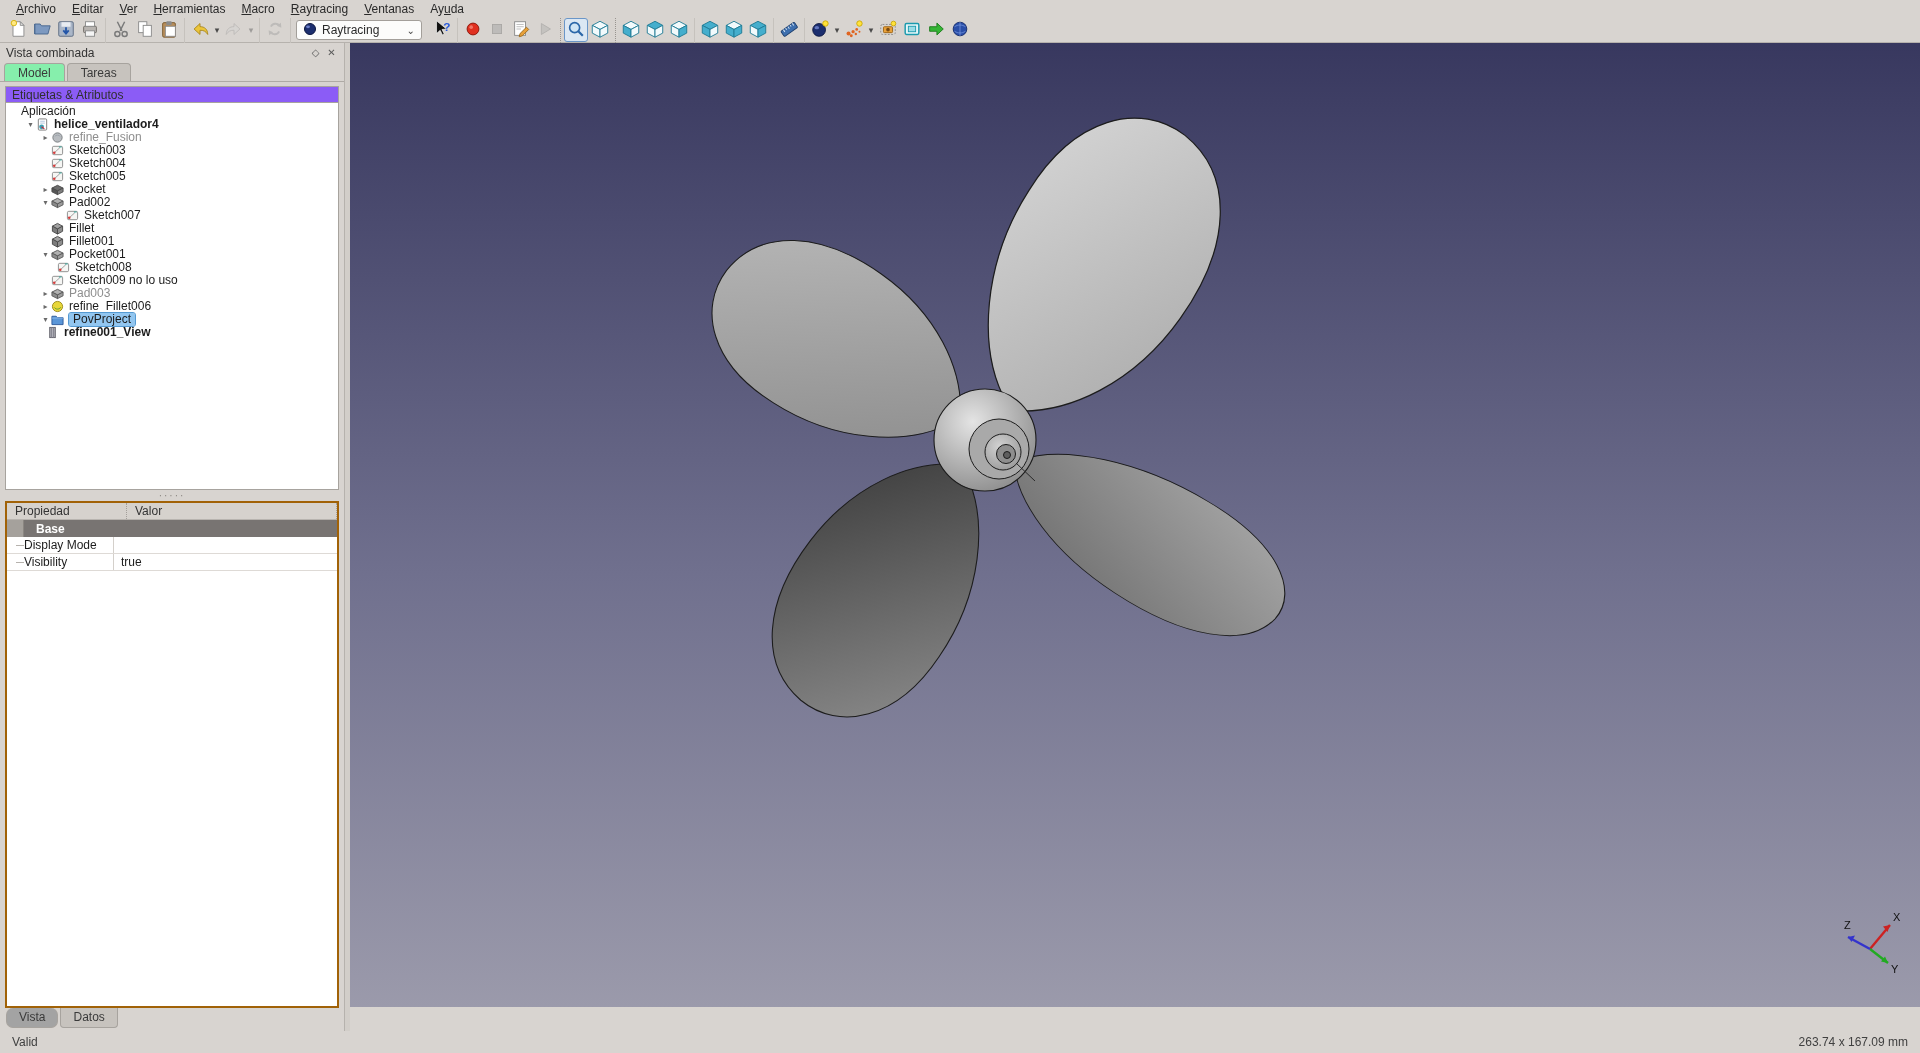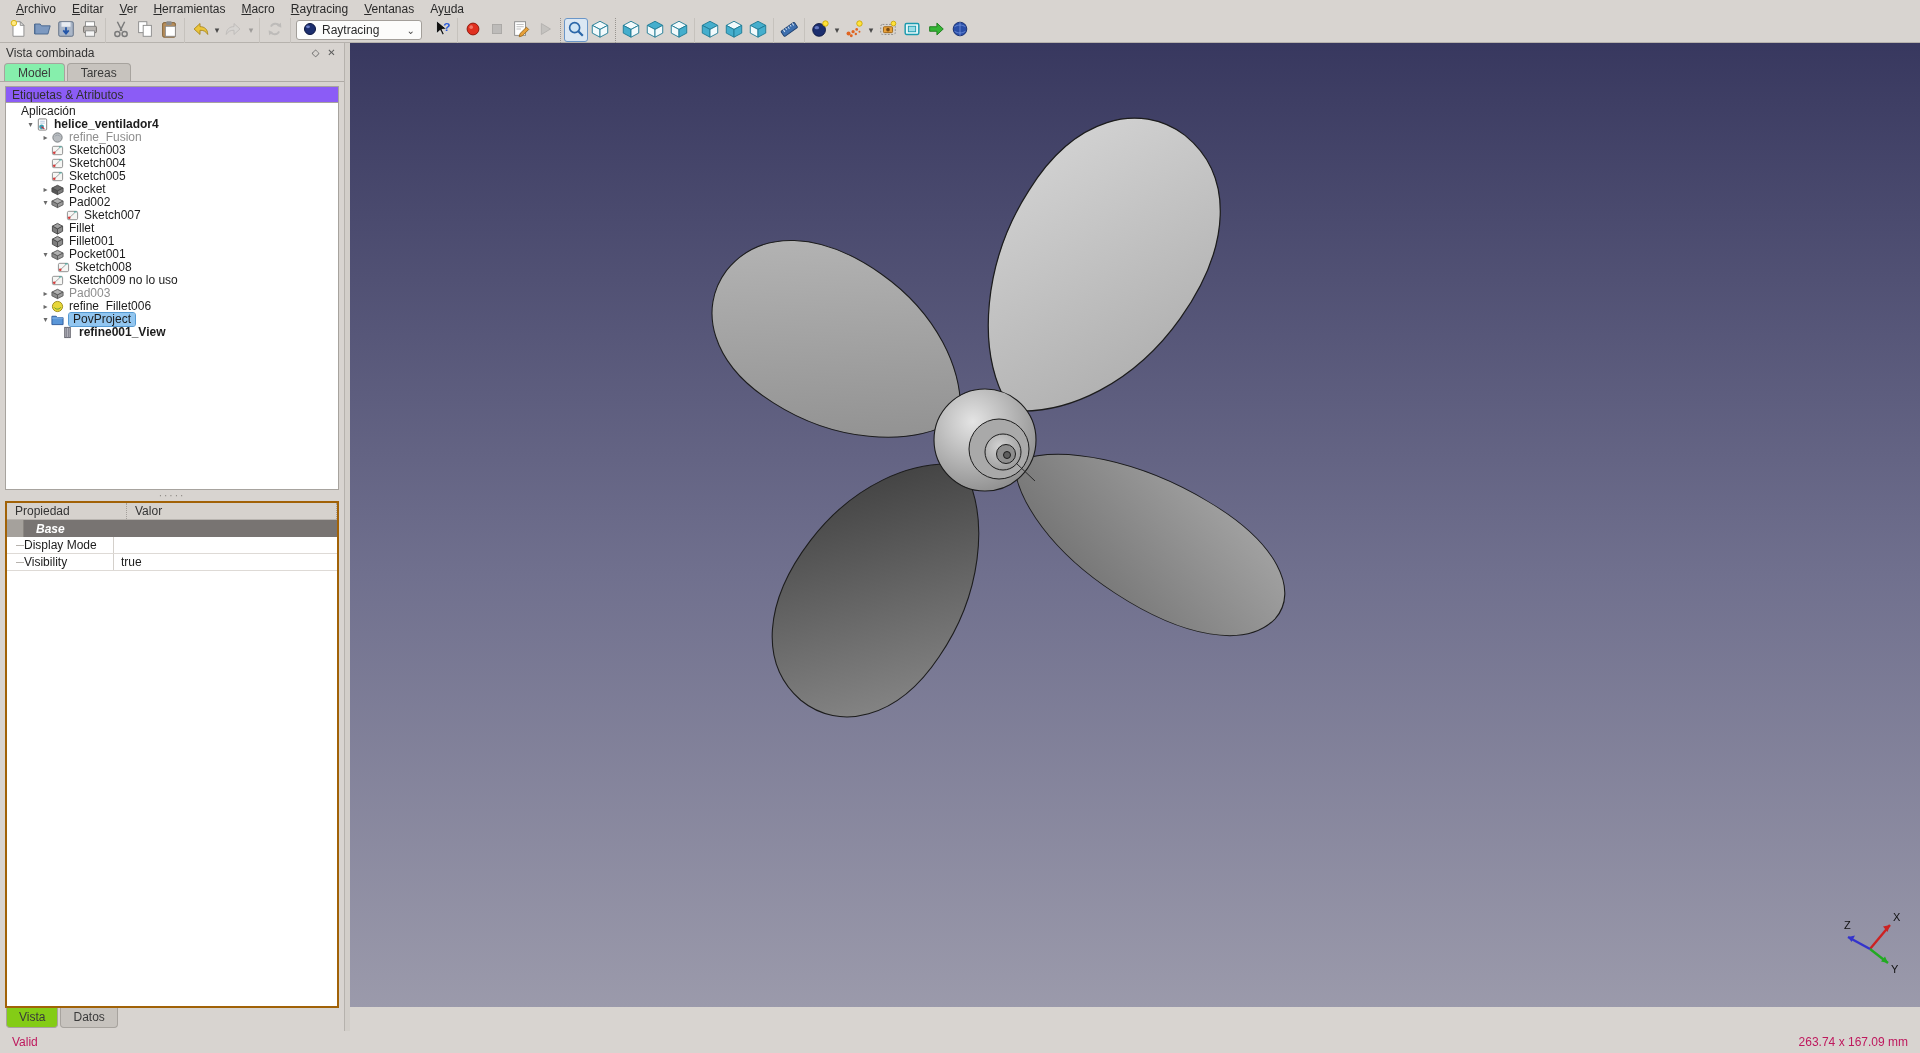--- a/index.html
+++ b/index.html
@@ -67,47 +67,47 @@
     display:flex; flex-direction:column; overflow:hidden; }
   .phdr { display:flex; height:17px; align-items:center; background:#d6d2cd;
     border-bottom:1px solid #b8b4af; color:#333; }
   .phdr .c1 { width:120px; padding-left:8px; border-right:1px dotted #a39f9a; align-self:stretch;
     display:flex; align-items:center; }
   .phdr .c2 { padding-left:8px; flex:1; border-right:1px dotted #a39f9a; align-self:stretch;
     display:flex; align-items:center; }
   .pgroup { display:flex; height:17px; background:#787472; color:#fff; font-weight:bold;
     align-items:center; }
   .pgroup .gbox { width:17px; align-self:stretch; background:#a5a19c; border-right:1px solid #8a8681; }
-  .pgroup .glabel { padding-left:12px;font-style:italic; }
+  .pgroup .glabel { padding-left:12px; }
   .prow { display:flex; height:17px; align-items:center; border-bottom:1px solid #dedad6; }
   .prow .tick { width:8px; height:1px; background:#b6b2ad; margin-left:5px; flex:none; }
   .prow .pname { width:107px; padding-left:4px; align-self:stretch; display:flex; align-items:center;
     border-right:1px solid #d4d0cb; color:#1c1c1c; }
   .prow .pval { flex:1; padding-left:7px; color:#1c1c1c; }
   .btabs { height:23px; display:flex; gap:2px; padding:0 6px; align-items:flex-start; }
   .btab { padding:2px 12px 3px; background:#c7c3be; border:1px solid #a7a39e; border-top:none;
     border-radius:0 0 4px 4px; color:#3a3a3a; }
-  .btab.active { background:#84cc16; }
+  .btab.active { background:#a3a3a3;border-radius:7px; }
 
   
   .viewport { position:absolute; left:350px; top:0; right:0; bottom:24px;
     background:linear-gradient(180deg,#38385f 0%, #70708e 55%, #9b9aab 100%); }
   .viewport svg.scene { width:100%; height:100%; display:block; }
   .axis { position:absolute; right:8px; bottom:30px; width:76px; height:70px; }
 
   .doc-tabbar { position:absolute; left:350px; right:0; bottom:0; height:24px;
     background:#cfcbc6; border-top:1px solid #b2aea9; }
   .doc-tab { position:absolute; left:5px; bottom:0; height:23px; display:flex; align-items:center;
     gap:6px; padding:0 8px; background:linear-gradient(#eceae6,#d6d2cd);
     border:1px solid #a5a19c; border-bottom:none; border-radius:4px 4px 0 0; }
   .doc-tab svg { width:15px; height:15px; }
 
   
   .statusbar { position:absolute; left:0; right:0; bottom:0; height:22px; background:#d8d4d0;
-    display:flex; align-items:center; padding:0 12px; color:#be185d; }
+    display:flex; align-items:center; padding:0 12px; color:#404040; }
   .statusbar .sp { flex:1; }
 </style>
 </head>
 <body>
 
 <div class="menubar" id="menubar">
     <div class="menu-item"><u>A</u>rchivo</div>
     <div class="menu-item"><u>E</u>ditar</div>
     <div class="menu-item"><u>V</u>er</div>
     <div class="menu-item"><u>H</u>erramientas</div>
@@ -574,21 +574,21 @@
         <div class="trow" style="padding-left: 34px;">
           <span class="texp">▾</span>
           <span class="ticon">
             <svg viewBox="0 0 14 14" xmlns="http://www.w3.org/2000/svg">
               <path d="M1 3.5h4.5L7 5h6v7.5H1z" fill="#5a96d8" stroke="#2d5a9a"></path>
               <path d="M1 5.5h12" stroke="#8ab8ea"></path>
             </svg>
           </span>
           <span class="tlabel selected">PovProject</span>
         </div>
-        <div class="trow" style="padding-left: 44px;">
+        <div class="trow" style="padding-left: 29px;">
           <span class="texp"></span>
           <span class="ticon">
             <svg viewBox="0 0 14 14" xmlns="http://www.w3.org/2000/svg">
               <rect x="4" y="1.5" width="6" height="11" fill="#b0b0b8" stroke="#60606a"></rect>
               <path d="M5.8 1.5v11M8.2 1.5v11" stroke="#80808a"></path>
             </svg>
           </span>
           <span class="tlabel bold">refine001_View</span>
         </div>
       </div>

